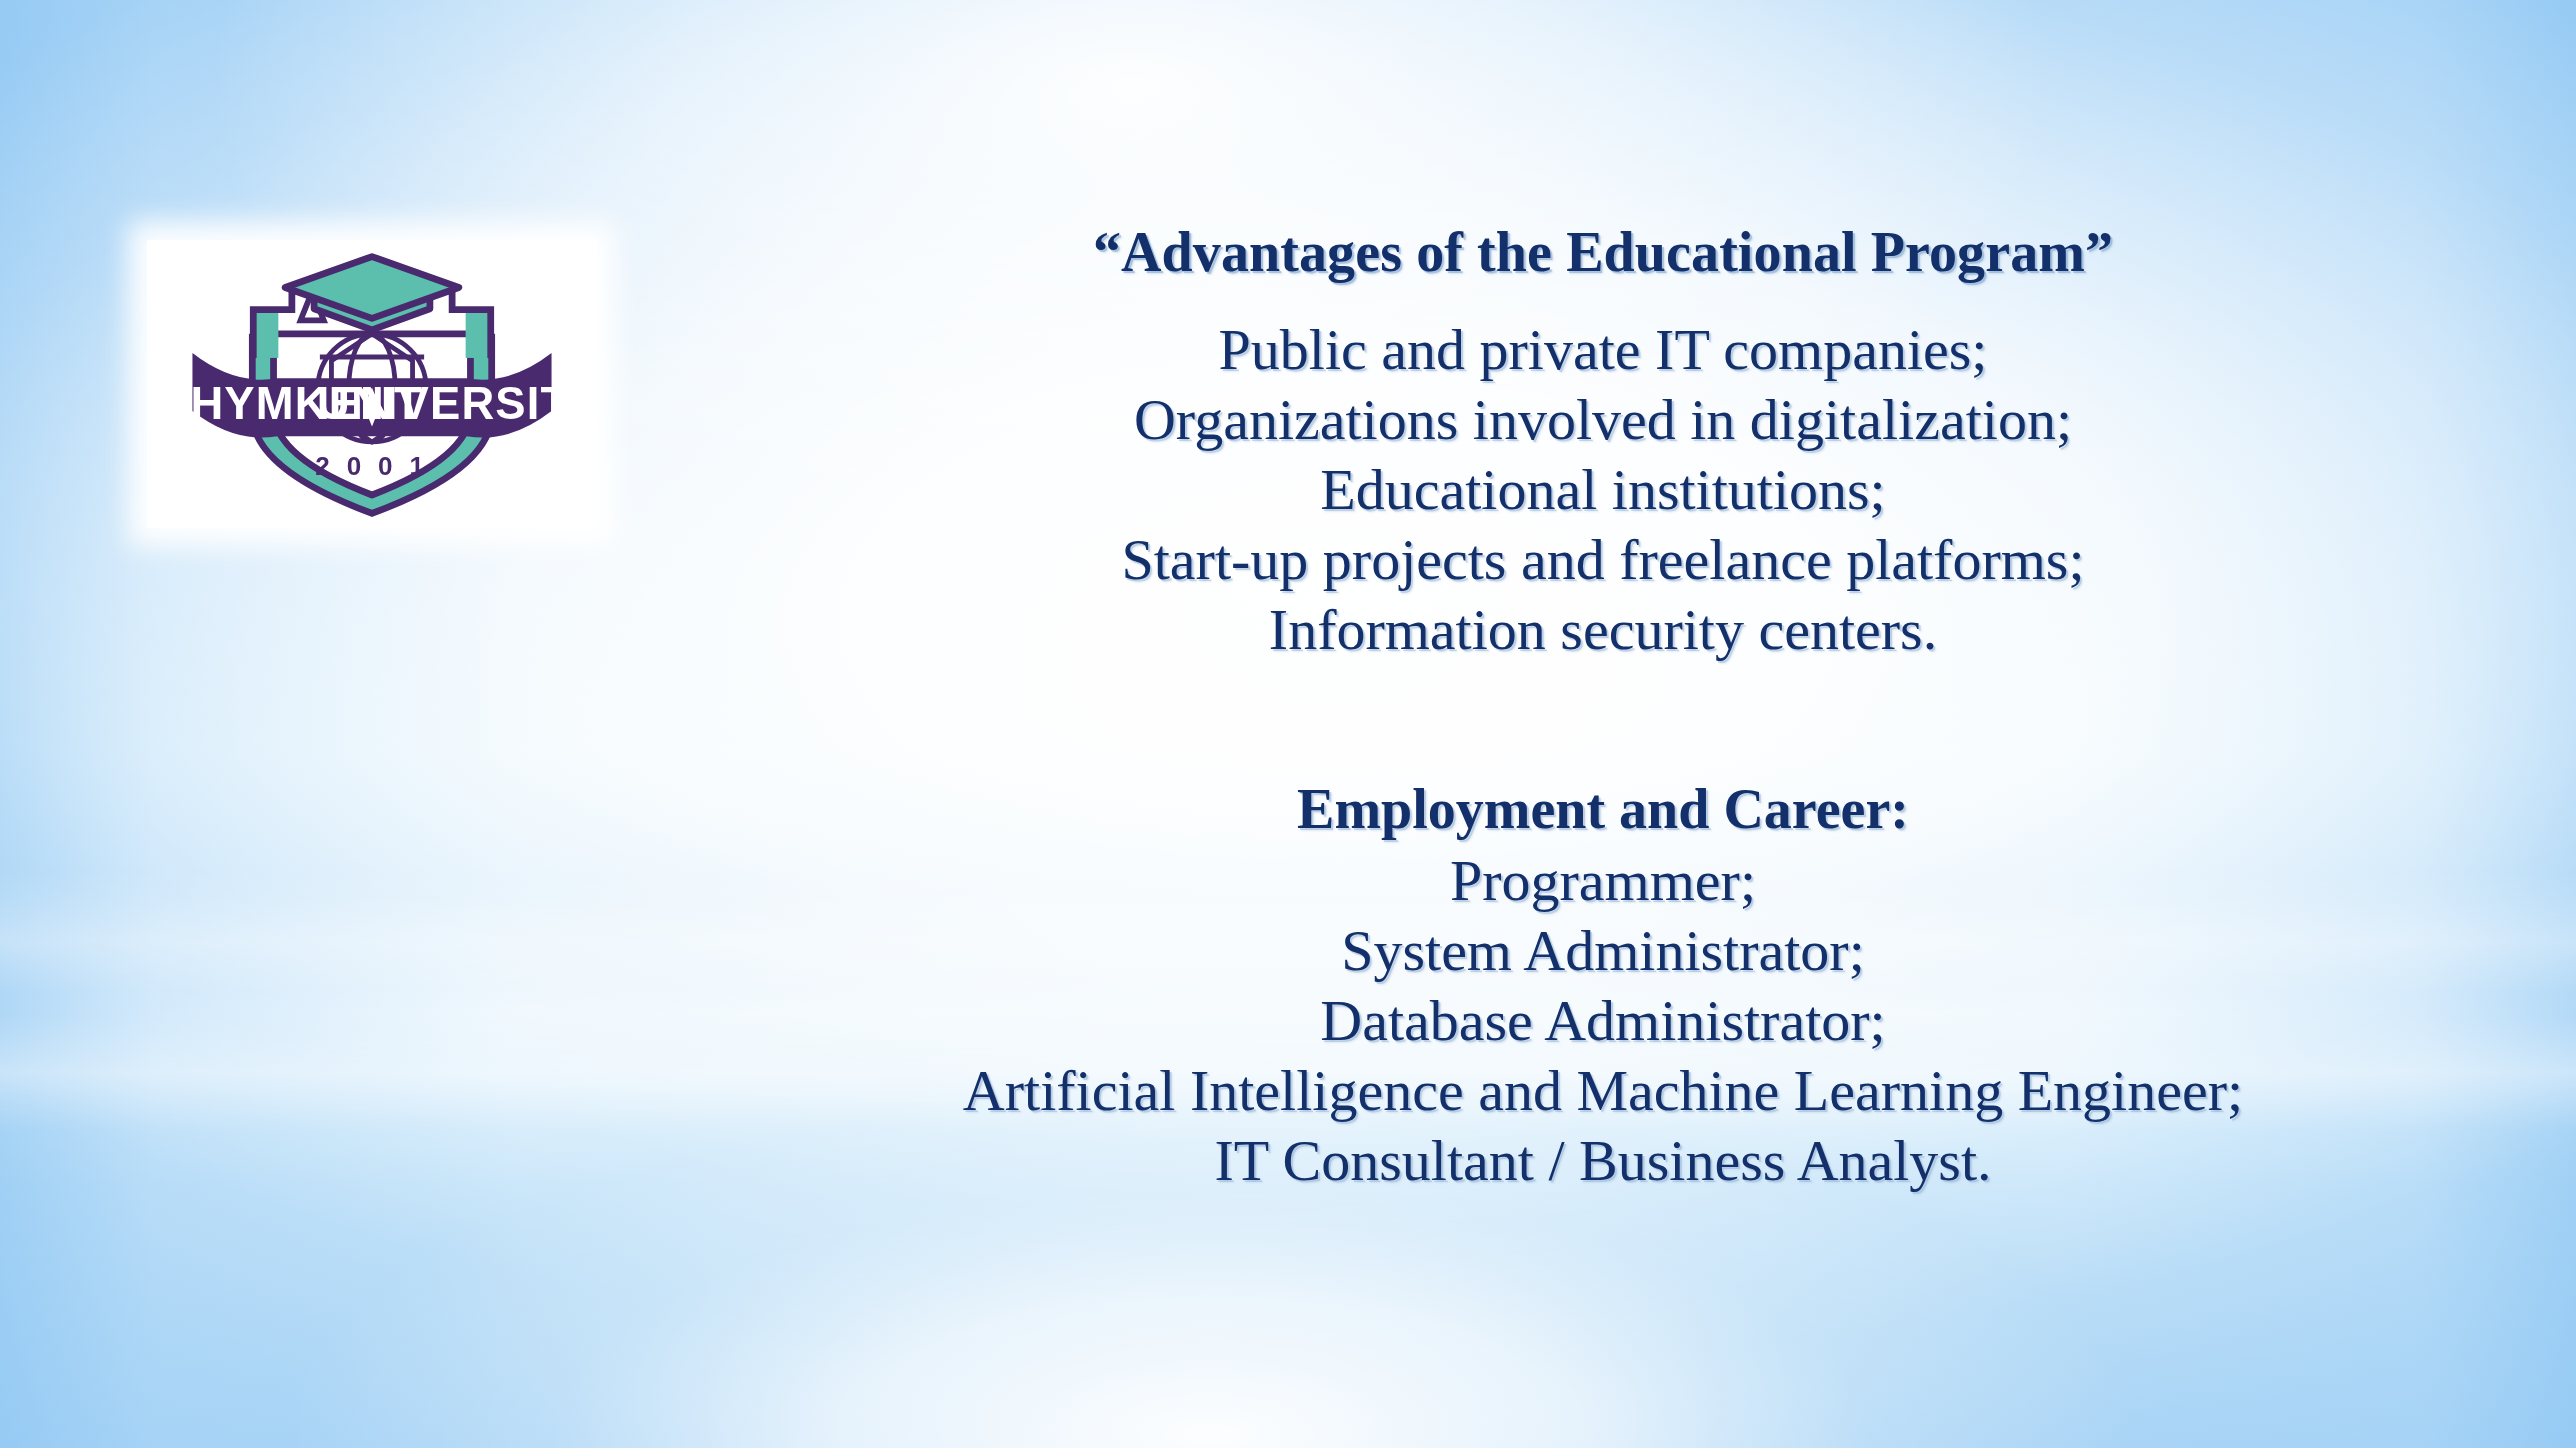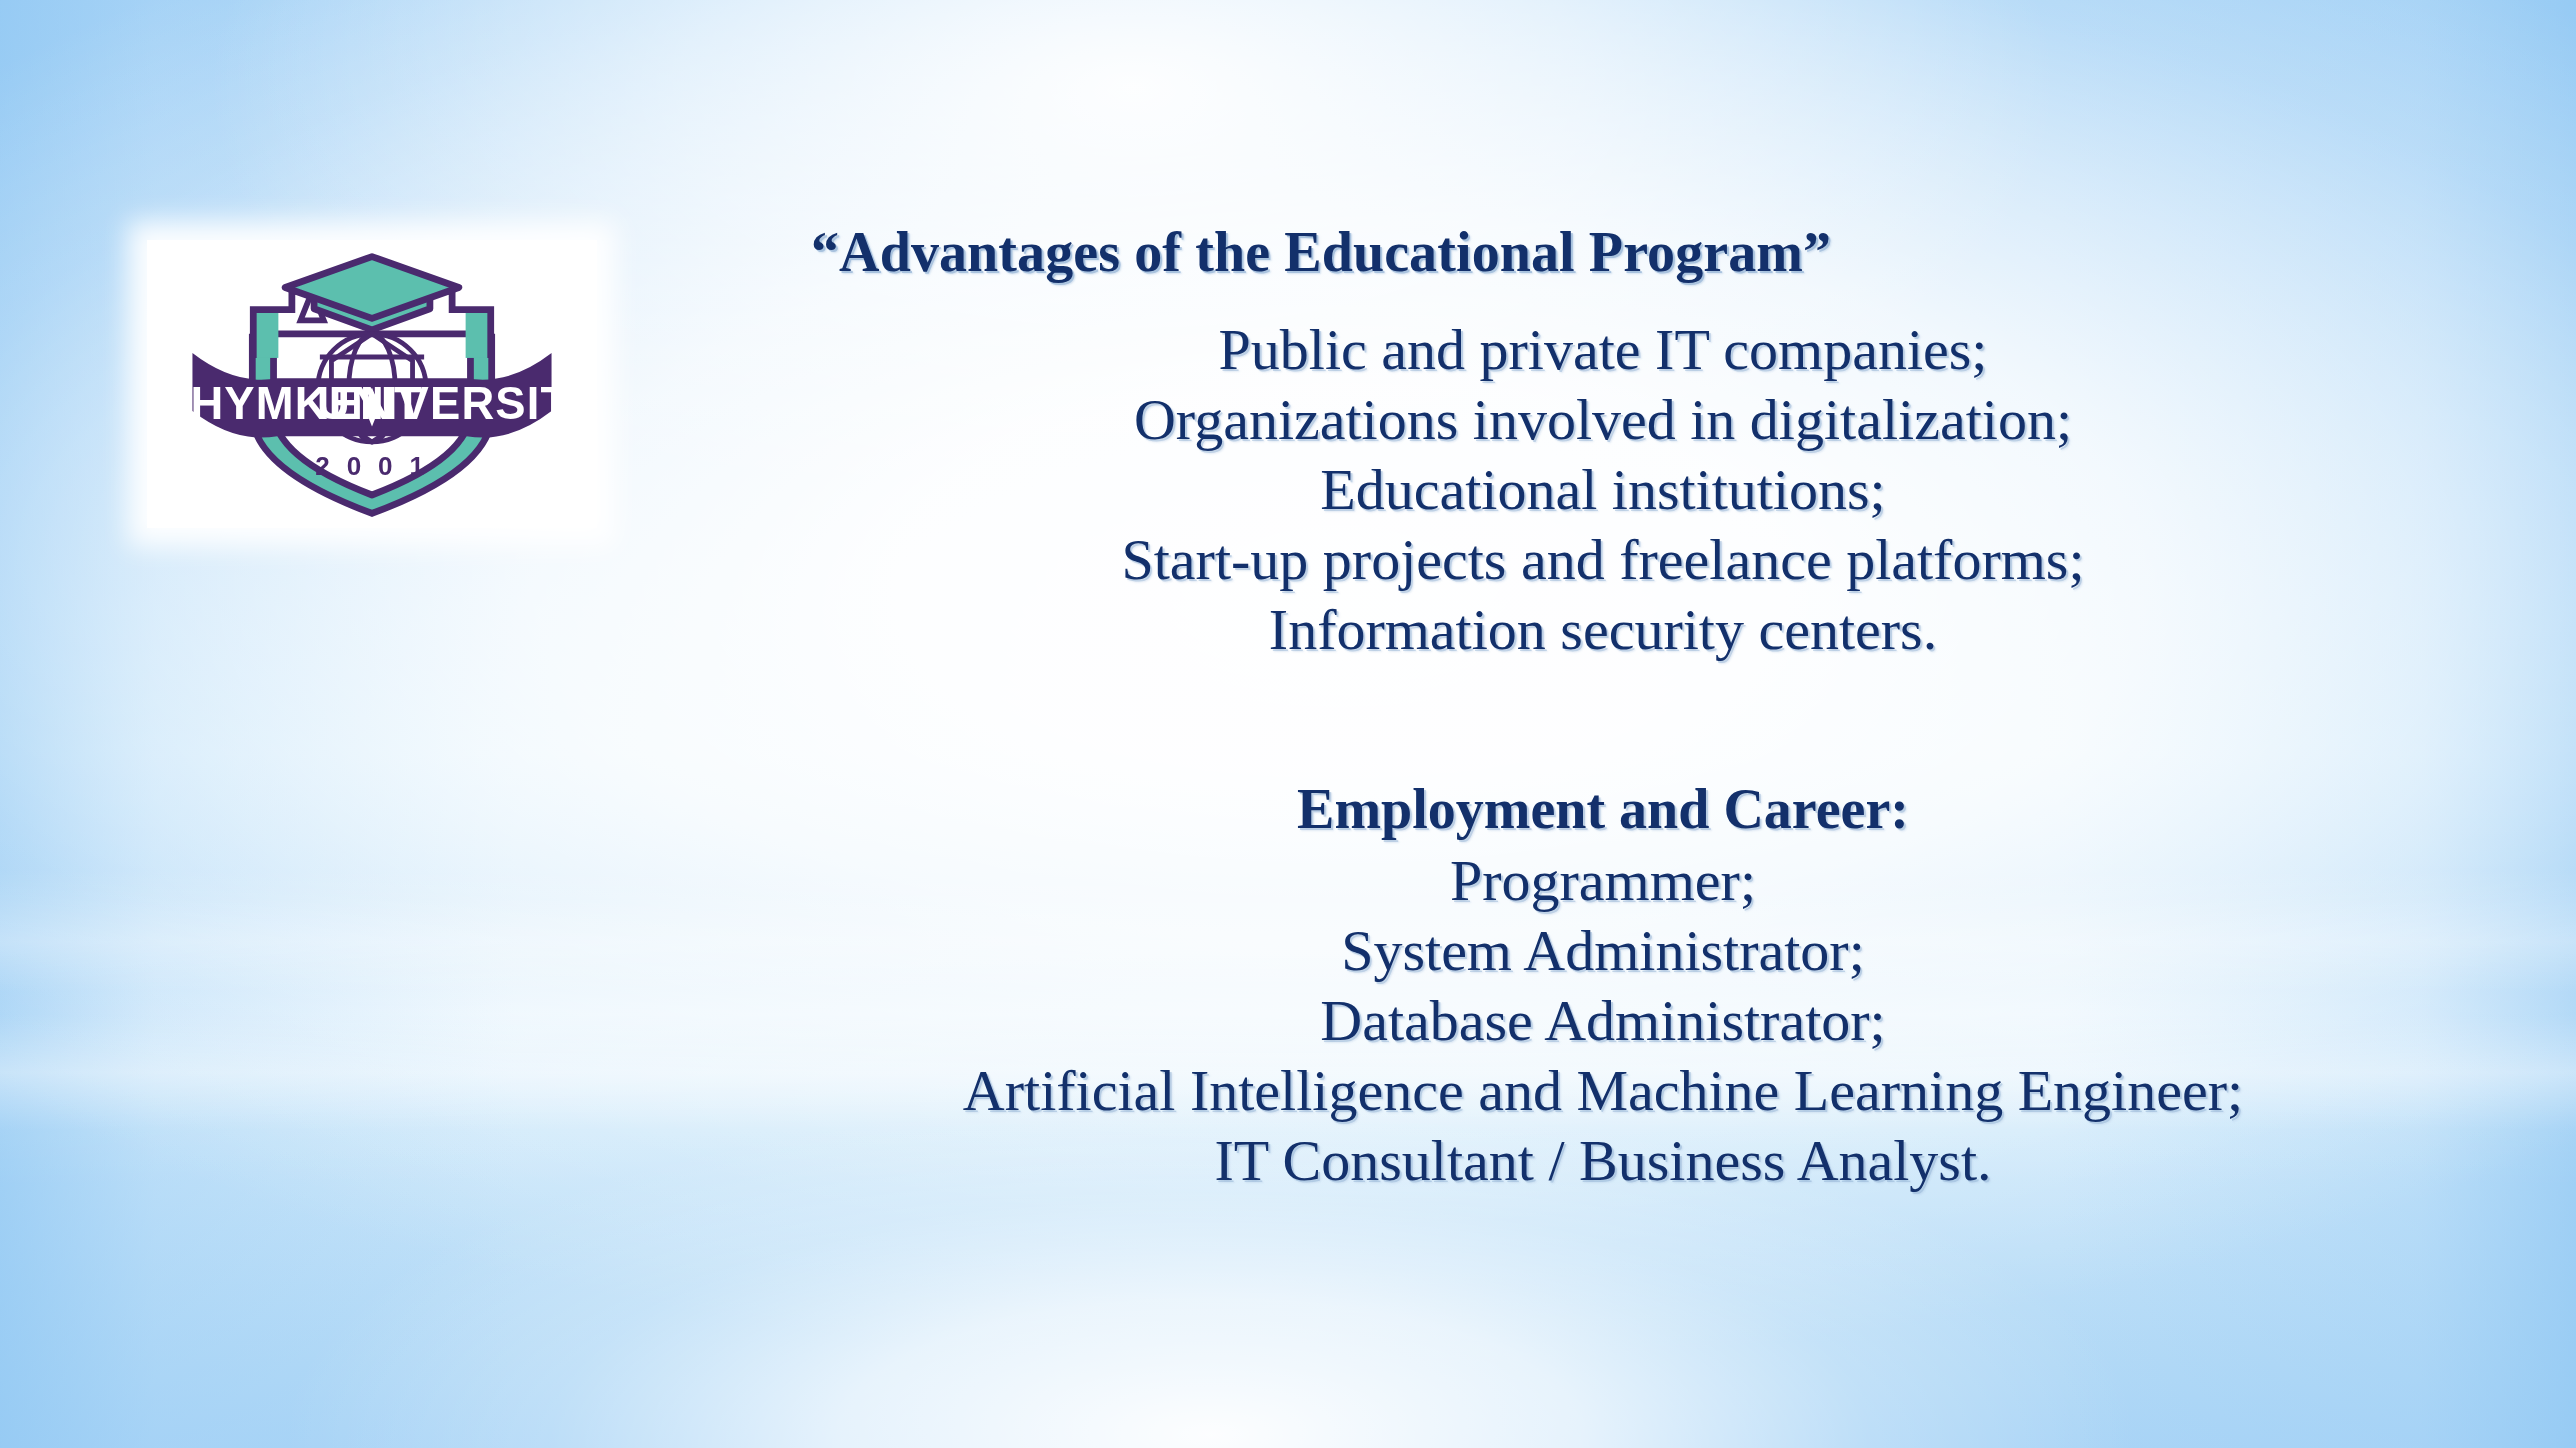--- a/index.html
+++ b/index.html
@@ -109,20 +109,21 @@
     position: absolute;
     left: 811px;
     top: 0;
     width: 1584px;
     height: 1449px;
   }
   .txt {
     position: absolute;
     left: 0;
     width: 100%;
+    text-align: center;
     color: #13306b;
     white-space: nowrap;
     line-height: 1.0;
   }
   #slide-title {
     top: 224px;
     font-size: 56px;
     font-weight: bold;
     letter-spacing: 0.1px;
     text-shadow:

